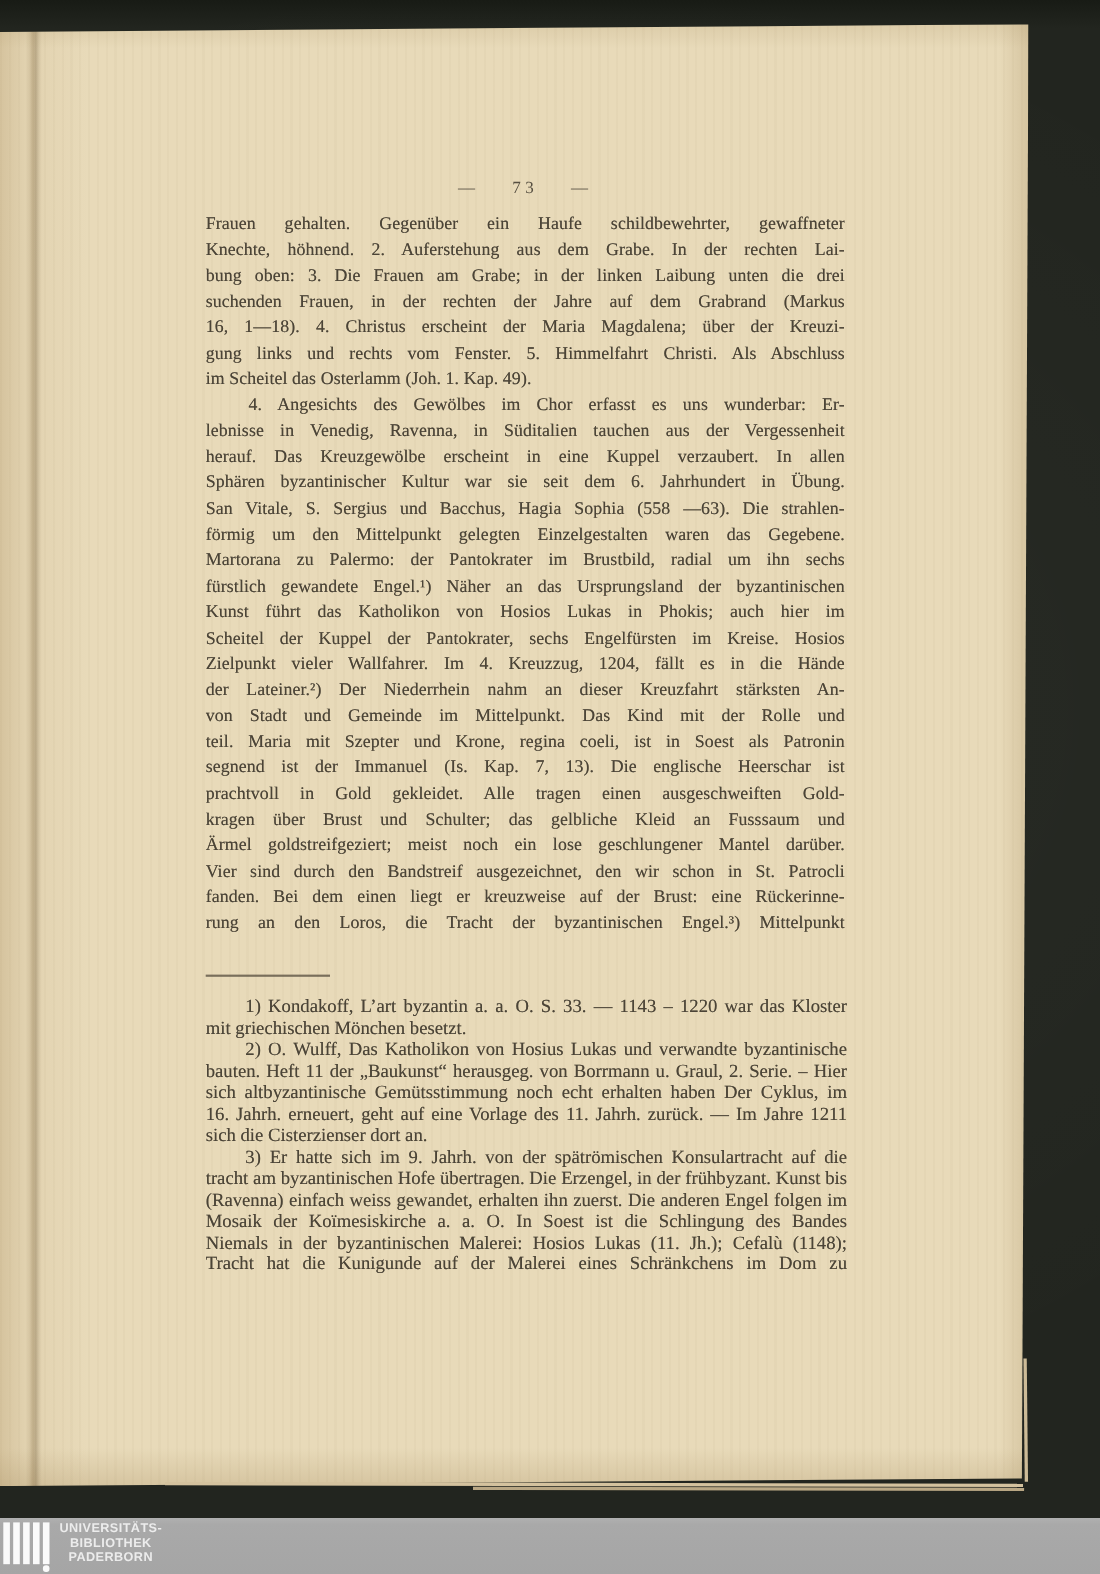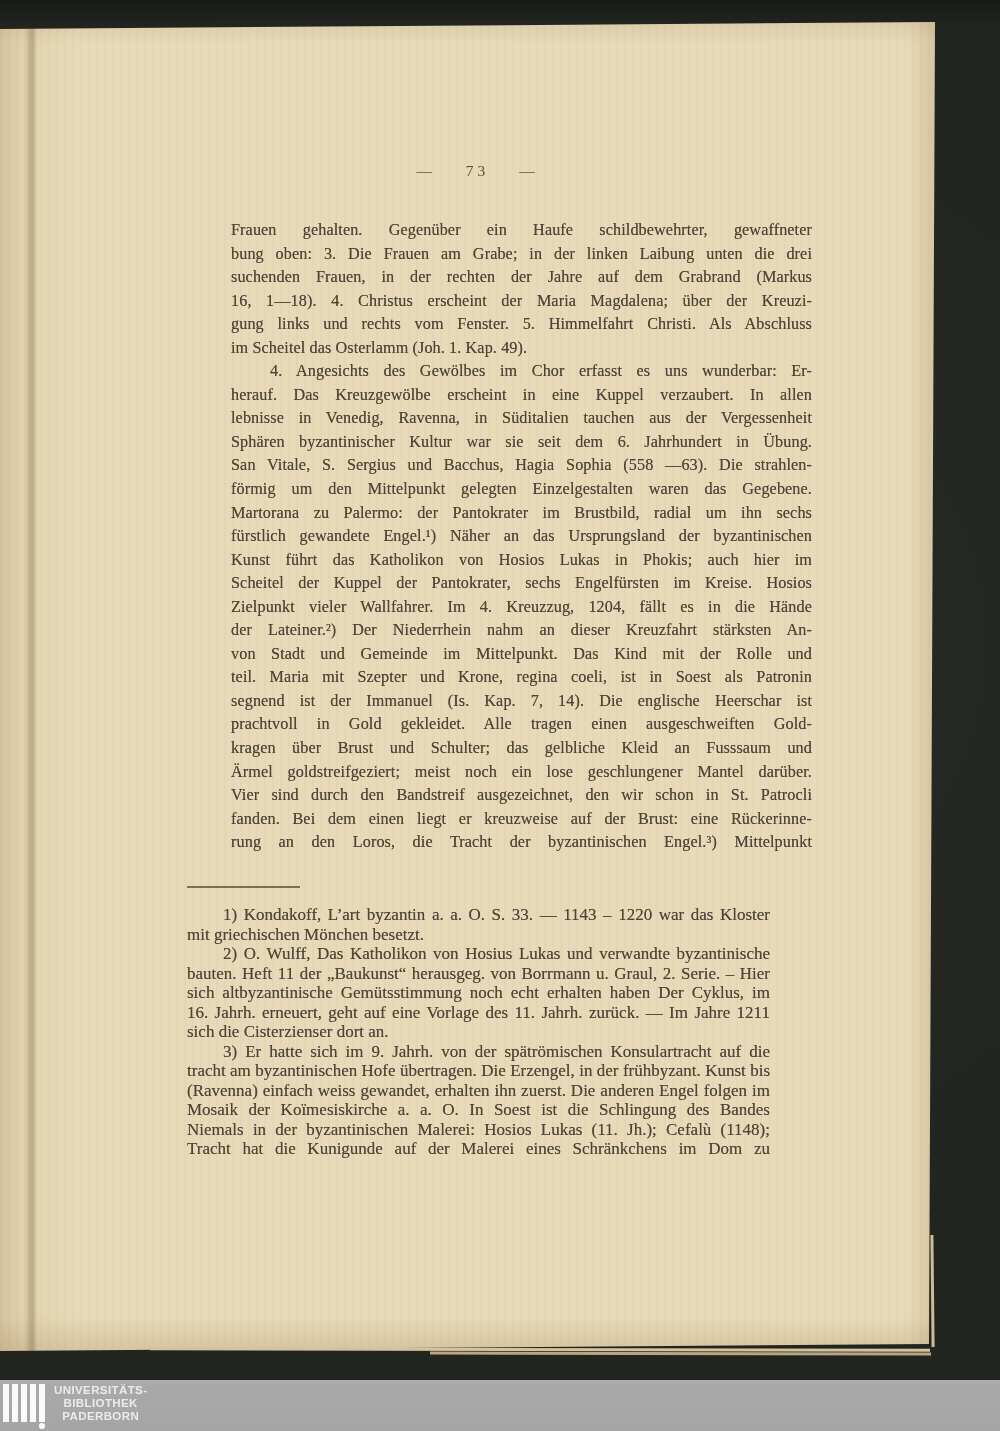--- a/index.html
+++ b/index.html
@@ -37,24 +37,23 @@
   .stack-edge-1 { position:absolute; left:150px; top:1348px; width:780px; height:3px; background:#d4c29e; transform:rotate(0.12deg); }
   .stack-edge-2 { position:absolute; left:430px; top:1352px; width:501px; height:3px; background:#b9a784; transform:rotate(0.10deg); }
   .stack-edge-3 { position:absolute; left:931px; top:1235px; width:3px;  height:112px; background:#cdbb97; transform:rotate(-0.6deg); }
   
   .pagenum {
     position:absolute; left:187px; top:140px; width:581px; height:24px;
     text-align:center; font-size:15.5px; color:#564f41;
     word-spacing:22px; letter-spacing:4px;
   }
   .body-col {
-    position:absolute; left:187px; top:197px; width:581px;
+    position:absolute; left:187px; top:170px; width:581px;
     --lh:23.55px; font-size:16.2px; letter-spacing:0.1px;
     text-shadow:0 0 0.4px rgba(75,68,55,0.65);
-    margin-left:44px;
   }
   .fn-rule {
     position:absolute; left:187px; top:864px; width:113px; height:1.5px;
     background:rgba(84,75,60,0.75);
   }
   .fn-col {
     position:absolute; left:187px; top:883px; width:583px;
     --lh:19.5px; font-size:17px;
     text-shadow:0 0 0.3px rgba(75,68,55,0.6);
   }
@@ -86,42 +85,43 @@
 <div class="stage">
 
   <div class="page">
     <div class="crease"></div>
 
     <div class="pagenum">— 73 —</div>
 
     <div class="body-col">
       <div class="paragraph">
           <div class="tline">Frauen gehalten. Gegenüber ein Haufe schildbewehrter, gewaffneter</div>
+          <div class="tline">Knechte, höhnend. 2. Auferstehung aus dem Grabe. In der rechten Lai-</div>
           <div class="tline">bung oben: 3. Die Frauen am Grabe; in der linken Laibung unten die drei</div>
           <div class="tline">suchenden Frauen, in der rechten der Jahre auf dem Grabrand (Markus</div>
           <div class="tline">16, 1—18). 4. Christus erscheint der Maria Magdalena; über der Kreuzi-</div>
           <div class="tline">gung links und rechts vom Fenster. 5. Himmelfahrt Christi. Als Abschluss</div>
           <div class="tline last-flush">im Scheitel das Osterlamm (Joh. 1. Kap. 49).</div>
         </div>
       <div class="paragraph">
           <div class="tline first-indent">4. Angesichts des Gewölbes im Chor erfasst es uns wunderbar: Er-</div>
+          <div class="tline">lebnisse in Venedig, Ravenna, in Süditalien tauchen aus der Vergessenheit</div>
           <div class="tline">herauf. Das Kreuzgewölbe erscheint in eine Kuppel verzaubert. In allen</div>
-          <div class="tline">lebnisse in Venedig, Ravenna, in Süditalien tauchen aus der Vergessenheit</div>
           <div class="tline">Sphären byzantinischer Kultur war sie seit dem 6. Jahrhundert in Übung.</div>
           <div class="tline">San Vitale, S. Sergius und Bacchus, Hagia Sophia (558 —63). Die strahlen-</div>
           <div class="tline">förmig um den Mittelpunkt gelegten Einzelgestalten waren das Gegebene.</div>
           <div class="tline">Martorana zu Palermo: der Pantokrater im Brustbild, radial um ihn sechs</div>
           <div class="tline">fürstlich gewandete Engel.¹) Näher an das Ursprungsland der byzantinischen</div>
           <div class="tline">Kunst führt das Katholikon von Hosios Lukas in Phokis; auch hier im</div>
           <div class="tline">Scheitel der Kuppel der Pantokrater, sechs Engelfürsten im Kreise. Hosios</div>
           <div class="tline">Zielpunkt vieler Wallfahrer. Im 4. Kreuzzug, 1204, fällt es in die Hände</div>
           <div class="tline">der Lateiner.²) Der Niederrhein nahm an dieser Kreuzfahrt stärksten An-</div>
           <div class="tline">von Stadt und Gemeinde im Mittelpunkt. Das Kind mit der Rolle und</div>
           <div class="tline">teil. Maria mit Szepter und Krone, regina coeli, ist in Soest als Patronin</div>
-          <div class="tline">segnend ist der Immanuel (Is. Kap. 7, 14). Die englische Heerschar ist</div>
+          <div class="tline">segnend ist der Immanuel (Is. Kap. 7, 13). Die englische Heerschar ist</div>
           <div class="tline">prachtvoll in Gold gekleidet. Alle tragen einen ausgeschweiften Gold-</div>
           <div class="tline">kragen über Brust und Schulter; das gelbliche Kleid an Fusssaum und</div>
           <div class="tline">Ärmel goldstreifgeziert; meist noch ein lose geschlungener Mantel darüber.</div>
           <div class="tline">Vier sind durch den Bandstreif ausgezeichnet, den wir schon in St. Patrocli</div>
           <div class="tline">fanden. Bei dem einen liegt er kreuzweise auf der Brust: eine Rückerinne-</div>
           <div class="tline">rung an den Loros, die Tracht der byzantinischen Engel.³) Mittelpunkt</div>
         </div>
     </div>
 
     <div class="fn-rule"></div>

